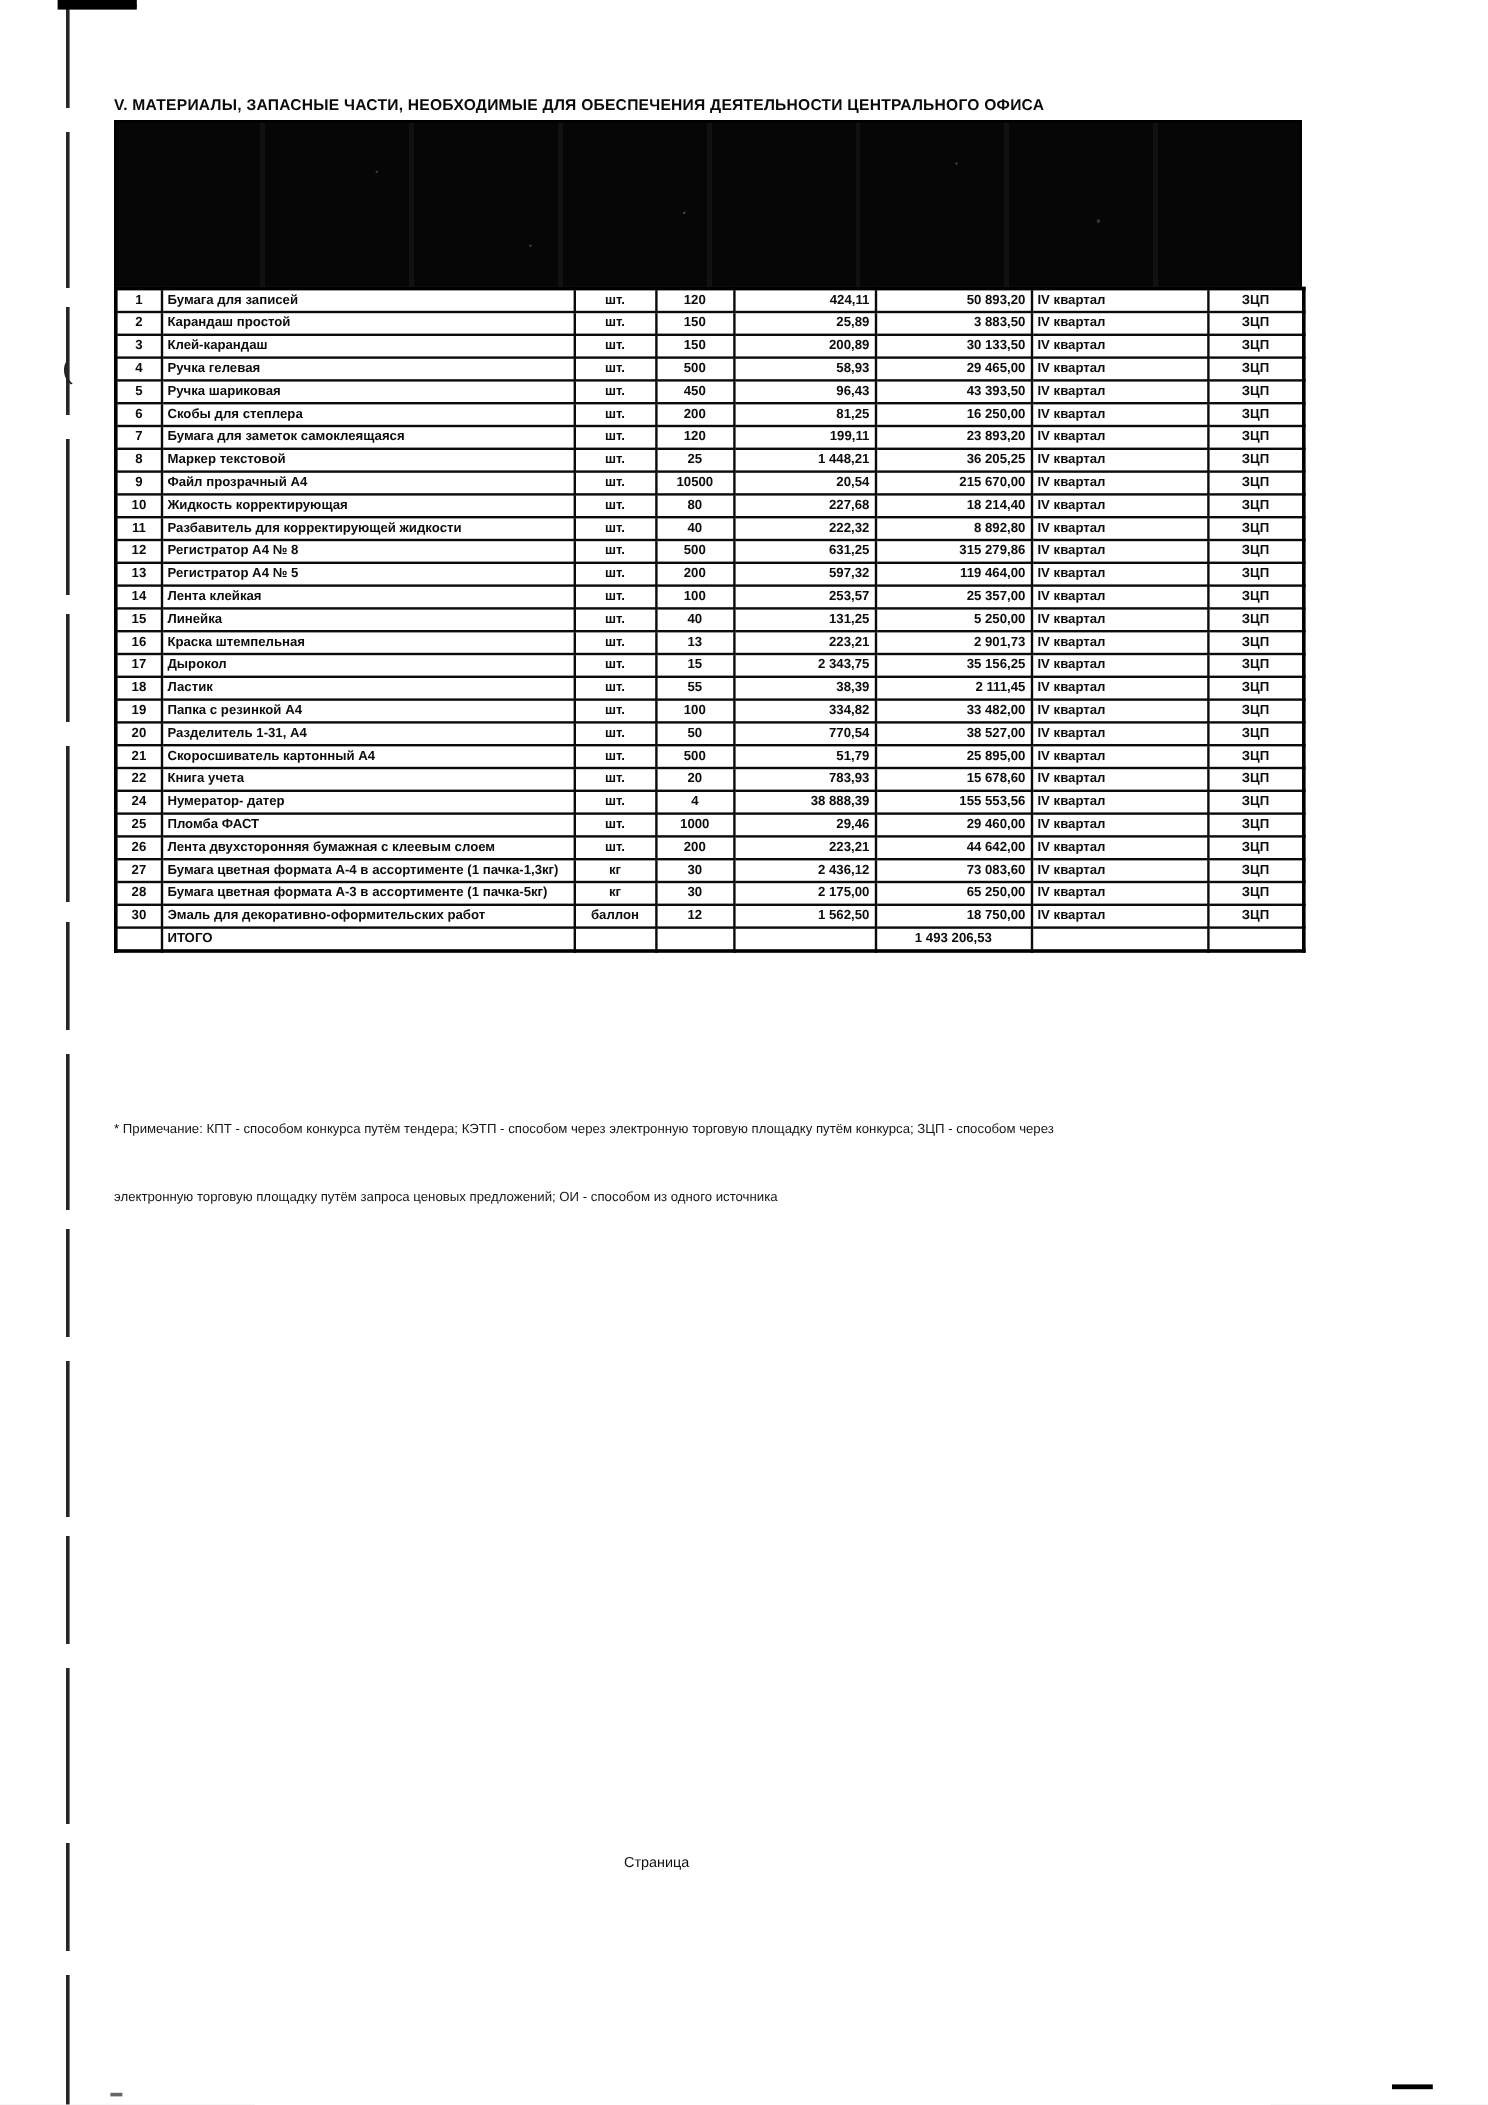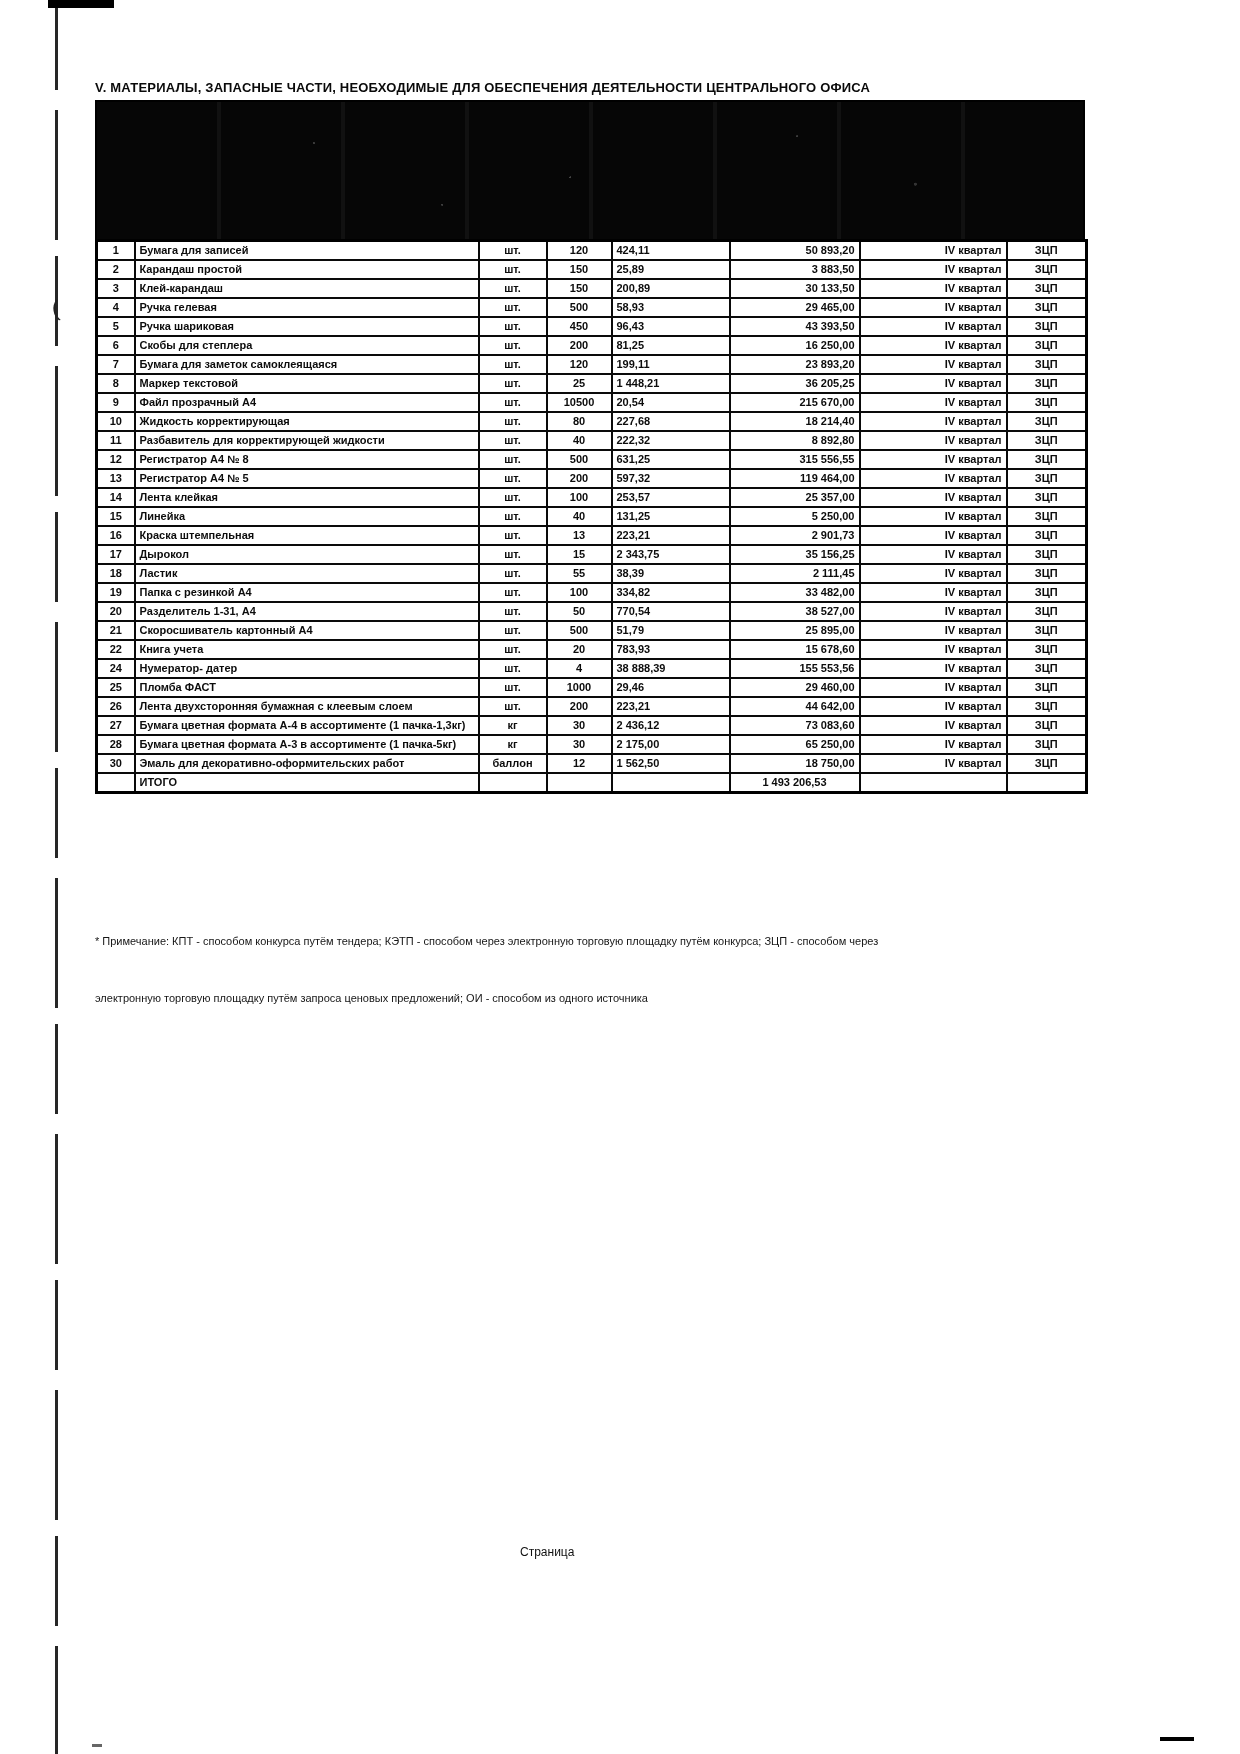--- a/index.html
+++ b/index.html
@@ -59,23 +59,23 @@
     padding:1px 4px;
     height:15px;
     line-height:1.15;
     overflow:hidden;
     vertical-align:middle;
   }
   .c-num{text-align:center;}
   .c-name{text-align:left;}
   .c-unit{text-align:center;}
   .c-qty{text-align:center;}
-  .c-price{padding-right:9px;}
+  .c-price{text-align:right;padding-right:9px;}
   .c-total{text-align:right;padding-right:14px;}
-  .c-quarter{text-align:right;}
+  .c-quarter{text-align:left;}
   .c-method{text-align:center;margin-left:12px;}
   .total-label{font-weight:bold;}
   .total-value{text-align:center !important;font-weight:bold;}
   
   .footnote{
     position:absolute;left:95px;top:893px;width:1000px;
     font-size:11px;color:#161616;line-height:1.55;font-weight:normal;
   }
   .footnote div{white-space:nowrap;margin-top:40px;}
   
@@ -221,21 +221,21 @@
             <td class="c-total">8 892,80</td>
             <td class="c-quarter">IV квартал</td>
             <td class="c-method">ЗЦП</td>
           </tr>
           <tr>
             <td class="c-num">12</td>
             <td class="c-name">Регистратор А4 № 8</td>
             <td class="c-unit">шт.</td>
             <td class="c-qty">500</td>
             <td class="c-price">631,25</td>
-            <td class="c-total">315 556,55</td>
+            <td class="c-total">315 279,86</td>
             <td class="c-quarter">IV квартал</td>
             <td class="c-method">ЗЦП</td>
           </tr>
           <tr>
             <td class="c-num">13</td>
             <td class="c-name">Регистратор А4 № 5</td>
             <td class="c-unit">шт.</td>
             <td class="c-qty">200</td>
             <td class="c-price">597,32</td>
             <td class="c-total">119 464,00</td>

